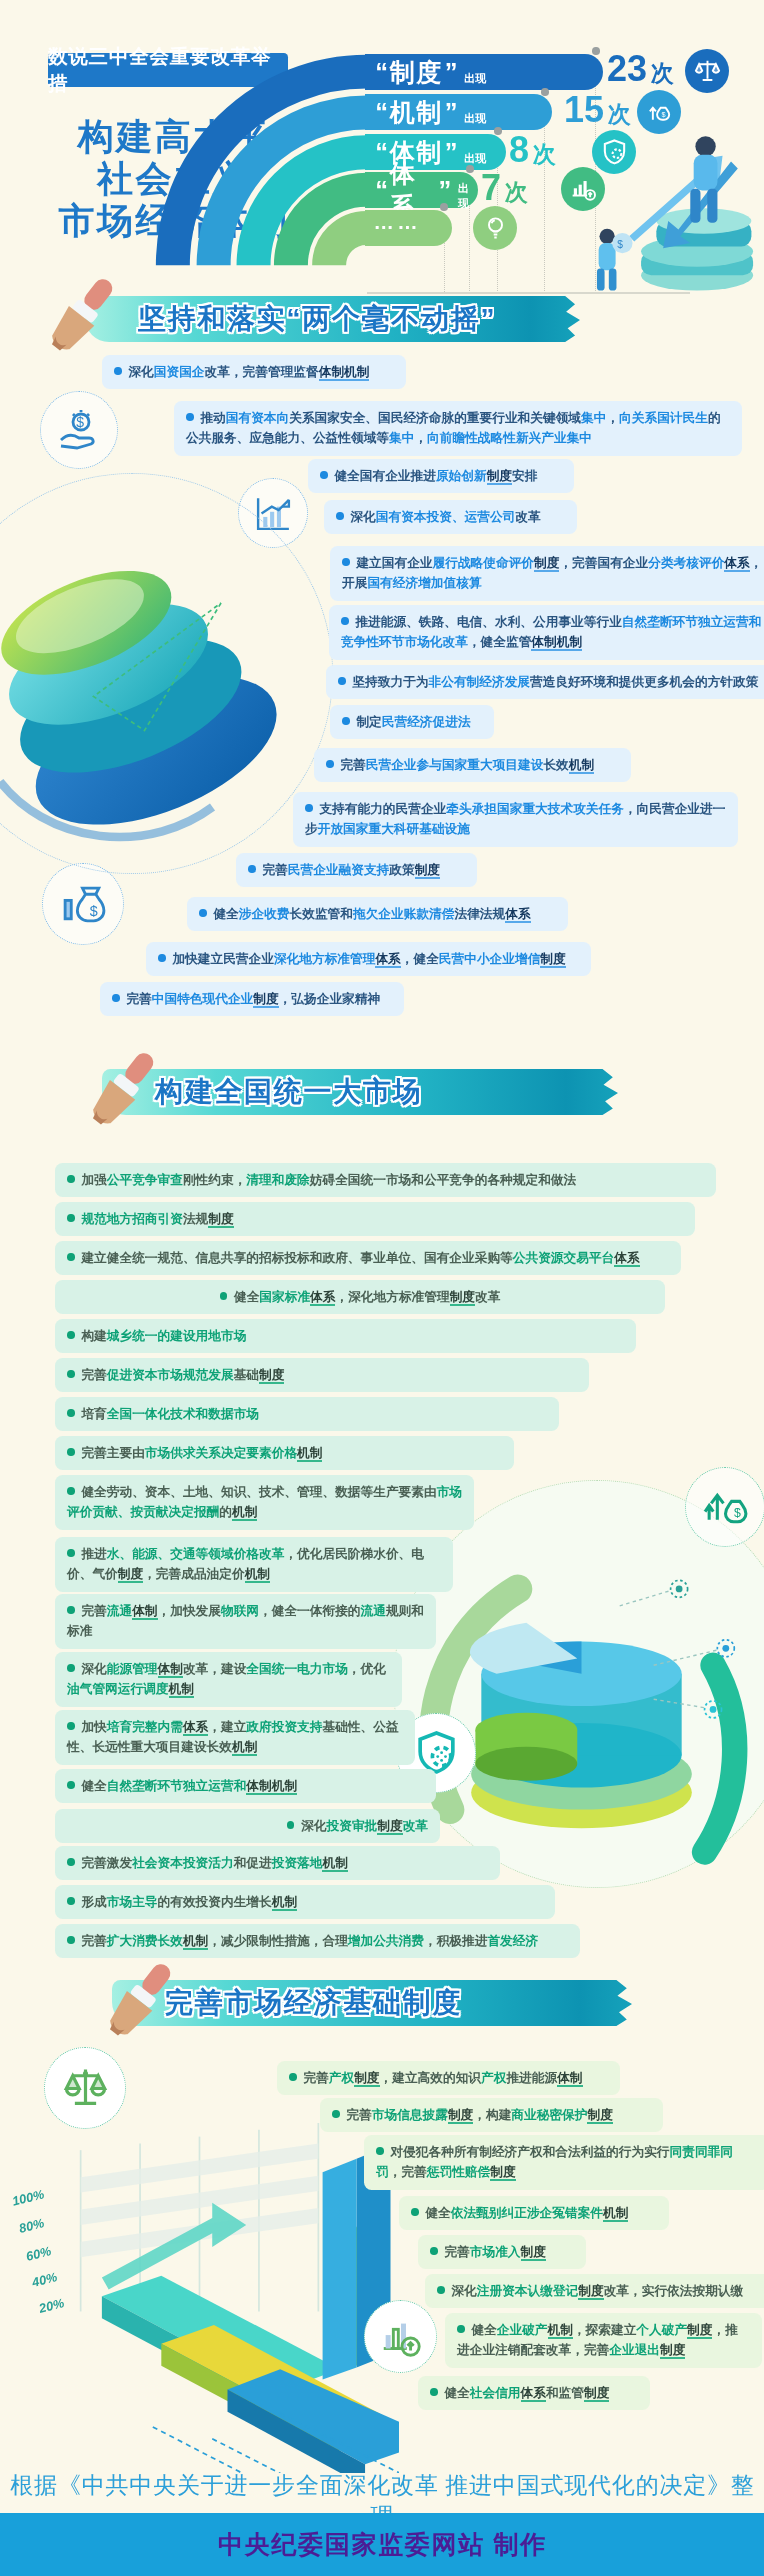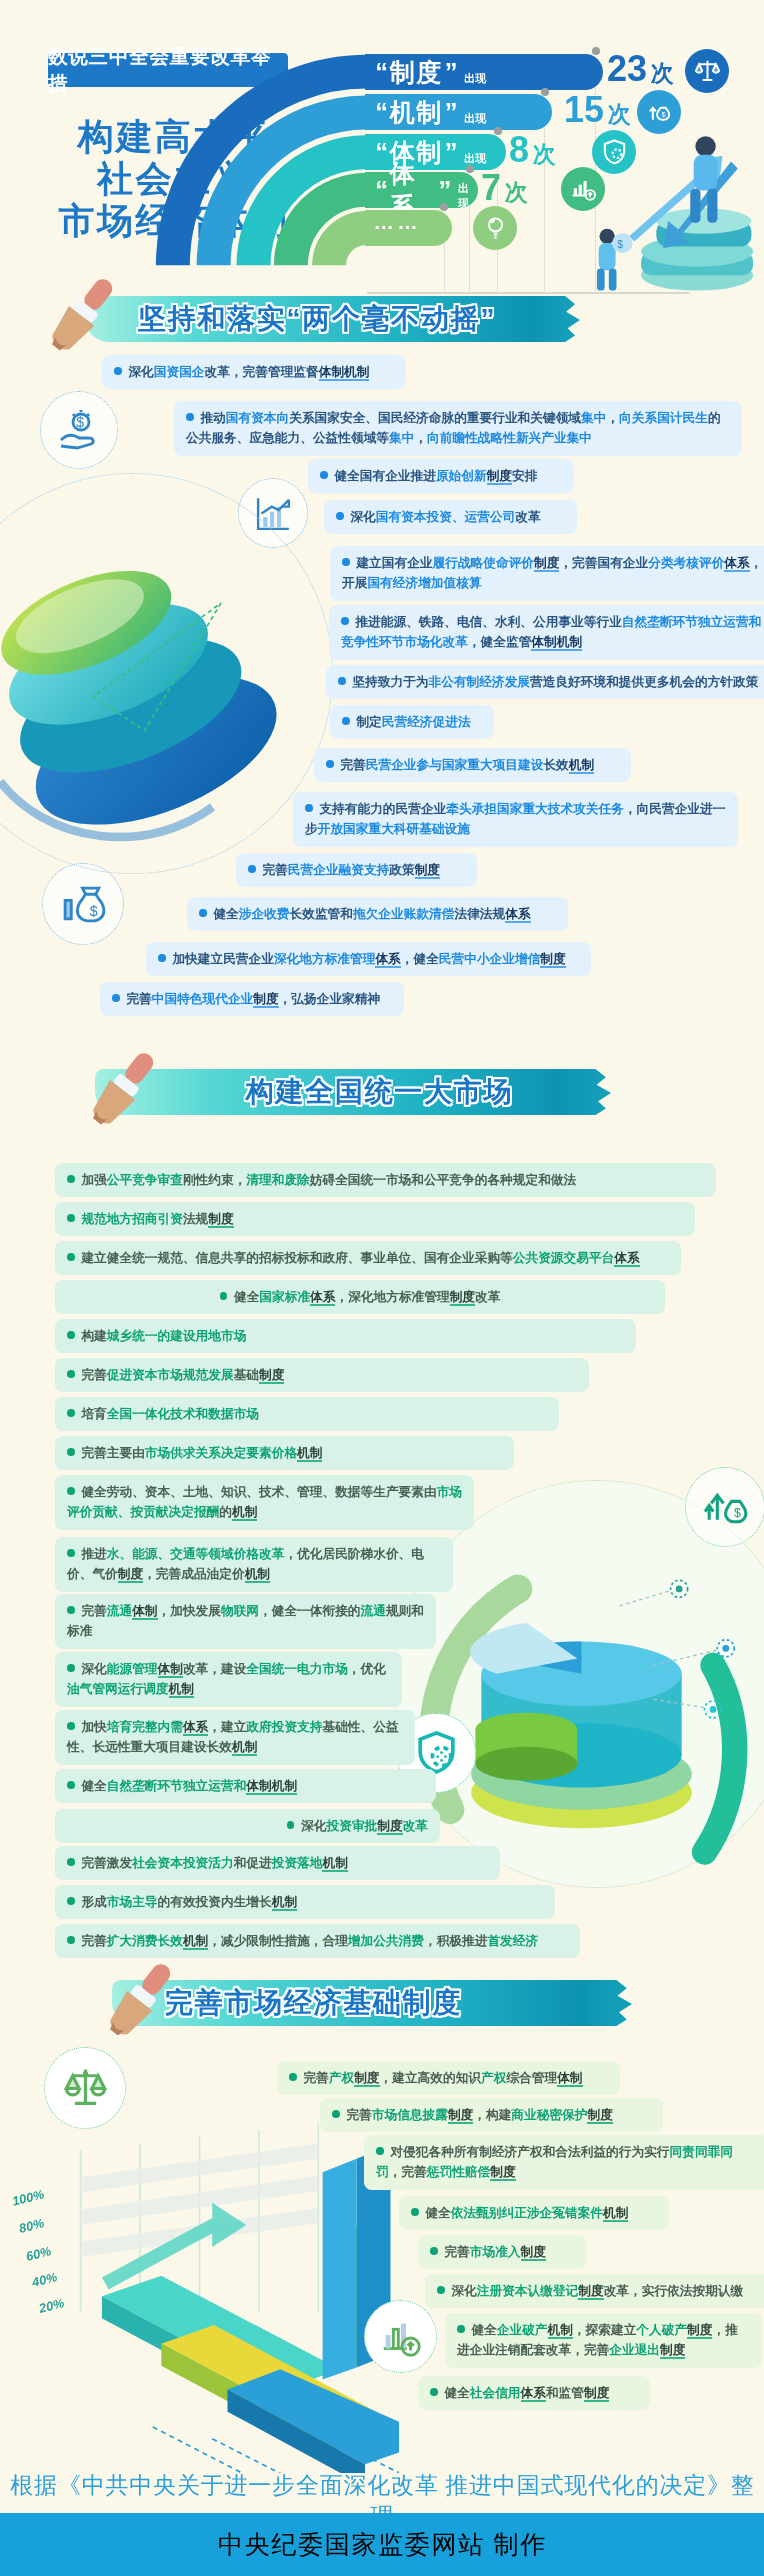--- a/index.html
+++ b/index.html
@@ -53,21 +53,21 @@
   .dotted-green{border-color:#63c9a8;}
   .big-green-circle{position:absolute;left:393px;top:1480px;width:406px;height:406px;
     border-radius:50%;background:#f6fbf2;border:1.7px dotted #b9dcb4;}
   .axis-tick{position:absolute;color:#2aa198;font-weight:bold;font-size:12.7px;font-style:italic;
     transform:rotate(-14deg);}
   
   .source{position:absolute;left:0;top:2470px;width:765px;text-align:center;
     font-family:"Liberation Serif","DejaVu Serif",serif;font-size:23px;color:#2b9fd9;letter-spacing:0.8px;}
   .credit-bar{position:absolute;left:0;top:2513px;width:765px;height:63px;background:#18a0da;
     display:flex;align-items:center;justify-content:center;}
-  .credit-text{color:#000000;font-size:25px;font-weight:normal;letter-spacing:1.7px;}
+  .credit-text{color:#4c1d95;font-size:25px;font-weight:bold;letter-spacing:1.7px;}
 </style>
 </head>
 <body>
 
 <div class="poster">
 
   <div class="badge">数说三中全会重要改革举措</div>
   <div class="main-title">
     <div>构建高水平</div>
     <div>社会主义</div>
@@ -270,21 +270,21 @@
 
   <div class="section sec2">
     <svg class="brush" style="left:82px;top:1044px;" width="82" height="88" viewBox="0 0 96 104">
       <g transform="rotate(38 48 52)">
         <rect x="38" y="2" width="22" height="40" rx="11" fill="#e08e7e"></rect>
         <rect x="34" y="40" width="30" height="14" rx="4" fill="#f3f6f8"></rect>
         <path d="M30 54h38l-6 40c-8 8-18 8-26 0z" fill="#d9a77c"></path>
         <path d="M40 92c4 6 12 6 16 0l-2 10h-12z" fill="#b9805a"></path>
       </g>
     </svg>
-    <div class="banner" style="left:95px;top:1069px;width:463px;justify-content:center;">
+    <div class="banner" style="left:102px;top:1069px;width:463px;">
       <span class="banner-text"><span>构建全国统一大市场</span></span>
     </div>
 
     <div class="big-green-circle"></div>
     <svg style="position:absolute;left:399px;top:1487px;" width="365" height="399" viewBox="0 0 430 470">
       <path d="M60 380C20 300 40 180 140 120" stroke="#a8d89b" stroke-width="34" fill="none" stroke-linecap="round"></path>
       <path d="M360 430c40-60 50-150 10-220" stroke="#23bf9b" stroke-width="30" fill="none" stroke-linecap="round"></path>
       <ellipse cx="215" cy="360" rx="130" ry="42" fill="#cfe34d"></ellipse>
       <ellipse cx="215" cy="338" rx="130" ry="42" fill="#8fd6a0"></ellipse>
       <ellipse cx="215" cy="316" rx="118" ry="38" fill="#1fb5c9"></ellipse>
@@ -412,21 +412,21 @@
       <svg width="46" height="46" viewBox="0 0 24 24" fill="none" stroke="#5db15e" stroke-width="1.5">
         <path d="M3 18h12"></path>
         <rect x="4" y="11" width="2.6" height="7" fill="#b5cfe8" stroke="none"></rect>
         <rect x="8" y="8" width="2.6" height="10" fill="#fff"></rect>
         <rect x="12" y="5" width="2.6" height="13" fill="#b5cfe8" stroke="none"></rect>
         <circle cx="17" cy="17" r="4.5"></circle>
           <path d="M17 19v-4M15.4 16.6L17 15l1.6 1.6"></path>
       </svg>
     </div>
     <div class="items">
-        <div class="item" style="left: 277px; top: 2061px; width: 319px;"><span class="dot"></span><span><span>完善</span><span class="hl">产权</span><span class="ul">制度</span><span>，建立高效的知识</span><span class="hl">产权</span><span>综合管理</span><span class="ul">体制</span></span></div>
+        <div class="item" style="left: 277px; top: 2061px; width: 319px;"><span class="dot"></span><span><span>完善</span><span class="hl">产权</span><span class="ul">制度</span><span>，建立高效的知识</span><span class="hl">产权</span><span>推进能源</span><span class="ul">体制</span></span></div>
         <div class="item" style="left: 320px; top: 2098px; width: 319px;"><span class="dot"></span><span><span>完善</span><span class="hl">市场信息披露</span><span class="ul">制度</span><span>，构建</span><span class="hl">商业秘密保护</span><span class="ul">制度</span></span></div>
         <div class="item" style="left: 364px; top: 2135px; width: 382px;"><span class="dot"></span><span><span>对侵犯各种所有制经济产权和合法利益的行为实行</span><span class="hl">同责同罪同罚</span><span>，完善</span><span class="hl">惩罚性赔偿</span><span class="ul">制度</span></span></div>
         <div class="item" style="left: 399px; top: 2196px; width: 246px;"><span class="dot"></span><span><span>健全</span><span class="hl">依法甄别纠正涉企冤错案件</span><span class="ul">机制</span></span></div>
         <div class="item" style="left: 418px; top: 2235px; width: 144px;"><span class="dot"></span><span><span>完善</span><span class="hl">市场准入</span><span class="ul">制度</span></span></div>
         <div class="item" style="left: 425px; top: 2274px; width: 331px;"><span class="dot"></span><span><span>深化</span><span class="hl">注册资本认缴登记</span><span class="ul">制度</span><span>改革，实行依法按期认缴</span></span></div>
         <div class="item" style="left: 445px; top: 2313px; width: 293px;"><span class="dot"></span><span><span>健全</span><span class="hl">企业破产</span><span class="ul">机制</span><span>，探索建立</span><span class="hl">个人破产</span><span class="ul">制度</span><span>，推进企业注销配套改革，完善</span><span class="hl">企业退出</span><span class="ul">制度</span></span></div>
         <div class="item" style="left: 418px; top: 2376px; width: 208px;"><span class="dot"></span><span><span>健全</span><span class="hl">社会信用</span><span class="ul">体系</span><span>和监管</span><span class="ul">制度</span></span></div>
       </div>
   </div>
 

